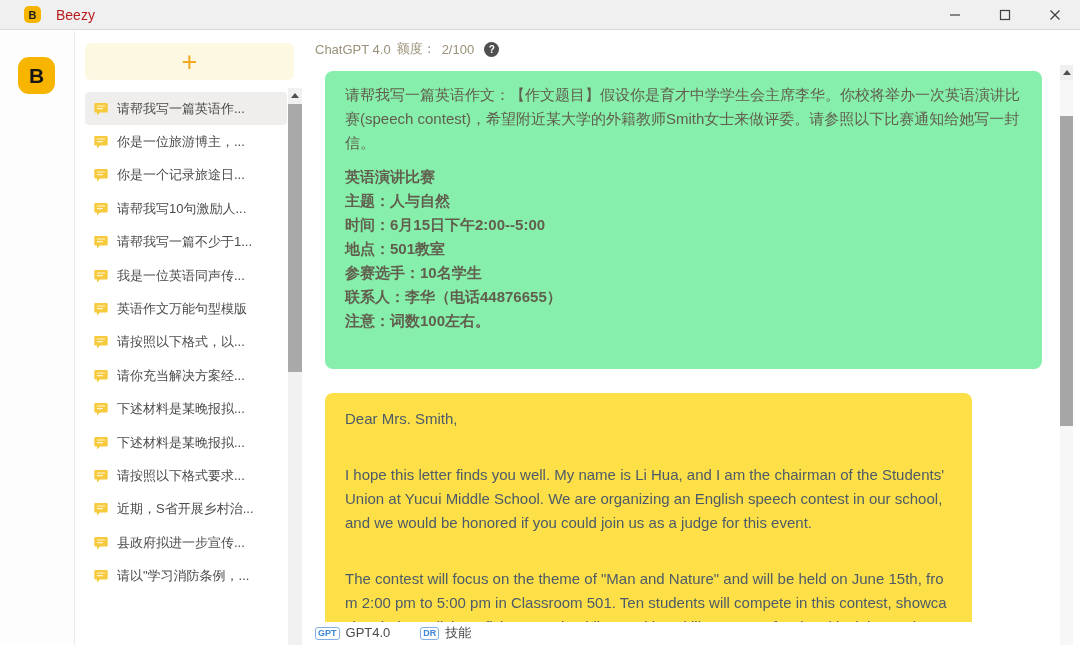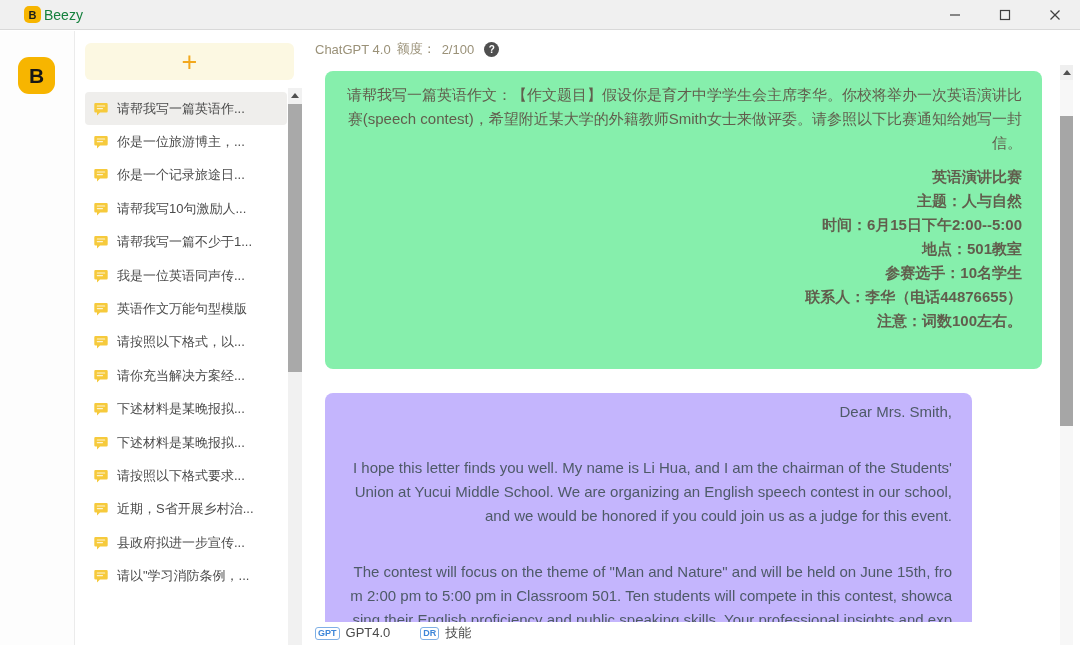--- a/index.html
+++ b/index.html
@@ -6,21 +6,21 @@
   html,body { width:1080px; height:645px; overflow:hidden; }
   body { font-family:"Liberation Sans","DejaVu Sans",sans-serif; background:#fff; }
   .app { position:relative; width:1080px; height:645px; background:#fff; overflow:hidden; }
 
   
   .titlebar { position:absolute; top:0; left:0; right:0; height:30px; background:#f0f0f0;
               border-bottom:1px solid #d9d9d9; display:flex; align-items:center; }
   .tb-logo { width:17px; height:17px; background:#f7b500; border-radius:5px; margin-left:24px;
              display:flex; align-items:center; justify-content:center;
              font-weight:bold; font-size:11px; color:#1c1c1c; }
-  .tb-title { margin-left:3px; font-size:14px; color:#15803d; }
+  .tb-title { margin-left:15px; font-size:14px; color:#b91c1c; }
   .win-controls { position:absolute; right:0; top:0; height:30px; display:flex; align-items:center; }
   .win-btn { width:50px; height:30px; display:flex; align-items:center; justify-content:center; cursor:default; }
   .win-btn svg { display:block; }
 
   
   .body { position:absolute; top:31px; left:0; right:0; bottom:0; background:#fff; }
 
   
   .rail { position:absolute; left:0; top:0; bottom:0; width:75px; background:#fdfdfd; border-right:1px solid #ebebeb; }
   .rail-logo { position:absolute; left:18px; top:26px; width:37px; height:37px; background:#f7b500;
@@ -38,36 +38,36 @@
   .chat-item .bubble-ic { flex:0 0 auto; width:16px; height:16px; }
   .chat-item .lbl { font-size:13px; color:#4b4b4b; white-space:nowrap; overflow:hidden; }
 
   .sb-scroll { position:absolute; left:212px; top:57px; bottom:0; width:14px; background:#f1f1f1; }
   .sb-arrow { height:14px; display:flex; align-items:center; justify-content:center; background:#f1f1f1; }
   .tri-up { width:0; height:0; border-left:4px solid transparent; border-right:4px solid transparent;
             border-bottom:5px solid #4f4f4f; }
   .sb-thumb { position:absolute; left:0; top:16px; width:14px; height:268px; background:#a9a9a9; }
 
   
-  .chat { position:absolute; left:305px; top:0; right:0; bottom:0; background:#fff;text-align:right; }
+  .chat { position:absolute; left:305px; top:0; right:0; bottom:0; background:#fff; }
   .chat-header { position:absolute; left:10px; top:8px; height:20px; display:flex; align-items:center; gap:6px; }
   .hd-model { font-size:13px; color:#9a9178; }
   .hd-quota-label { font-size:13px; color:#9a9178; }
   .hd-quota-value { font-size:13px; color:#9a9178; }
   .help-icon { width:15px; height:15px; border-radius:50%; background:#4f4f4f; color:#fff; font-size:10px;
                font-weight:bold; display:flex; align-items:center; justify-content:center; margin-left:4px; cursor:pointer; }
 
   .user-bubble { position:absolute; left:20px; top:40px; width:717px; height:298px; border-radius:8px;
                  background:#86efac; padding:12px 20px; color:#615e4d; font-size:15px; line-height:24px;
                  overflow:hidden; }
   .user-bubble .intro { margin-bottom:10px; }
   .user-bubble .notice-line { height:24px; white-space:nowrap;font-weight:bold; }
 
   .assistant-bubble { position:absolute; left:20px; top:362px; width:647px; bottom:0;
-                      border-radius:8px 8px 0 0; background:#c4b5fd; padding:7px 20px;
+                      border-radius:8px 8px 0 0; background:#fde047; padding:14px 20px;
                       color:#4e5a68; font-size:15px; line-height:24px; overflow:hidden;
                       word-break:break-all; }
   .assistant-bubble p + p { margin-top:32px; }
 
   .chat-footer { position:absolute; left:0; right:20px; bottom:0; height:23px; background:#fff; z-index:5;
                  overflow:hidden; }
   .footer-row { display:flex; gap:30px; padding-left:10px; }
   .footer-tab { display:flex; align-items:center; gap:6px; height:22px; cursor:pointer; }
   .tab-icon { font-size:9px; font-weight:bold; color:#3e86d8; border:1px solid #7fb0e6; border-radius:3px;
               padding:1px 2px; line-height:9px; }

